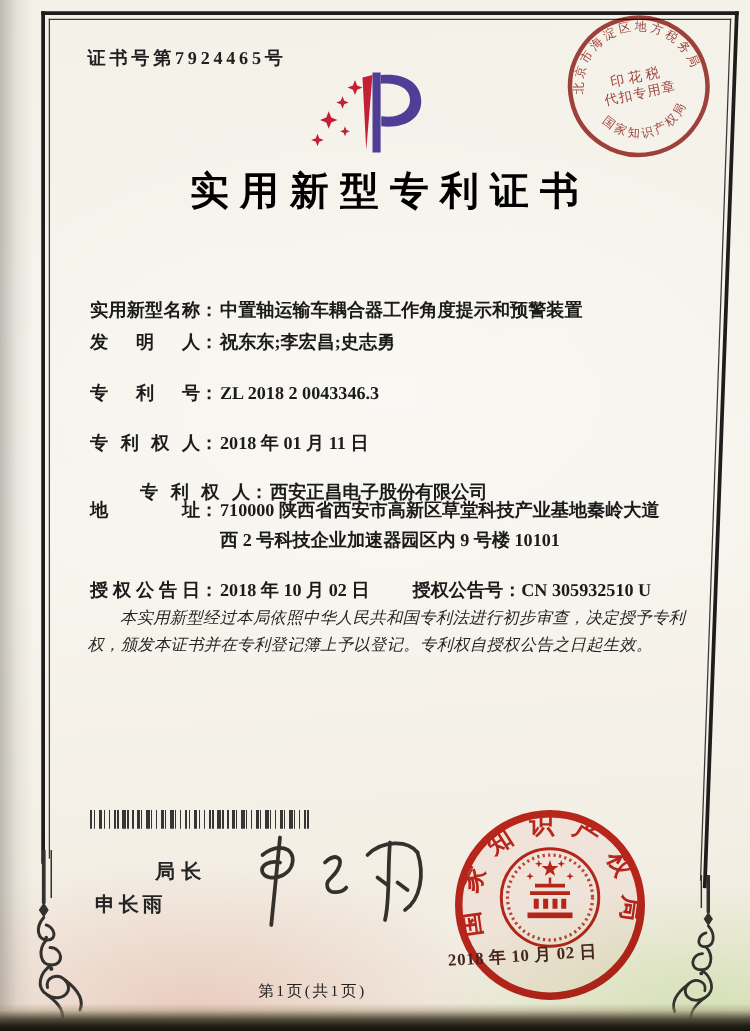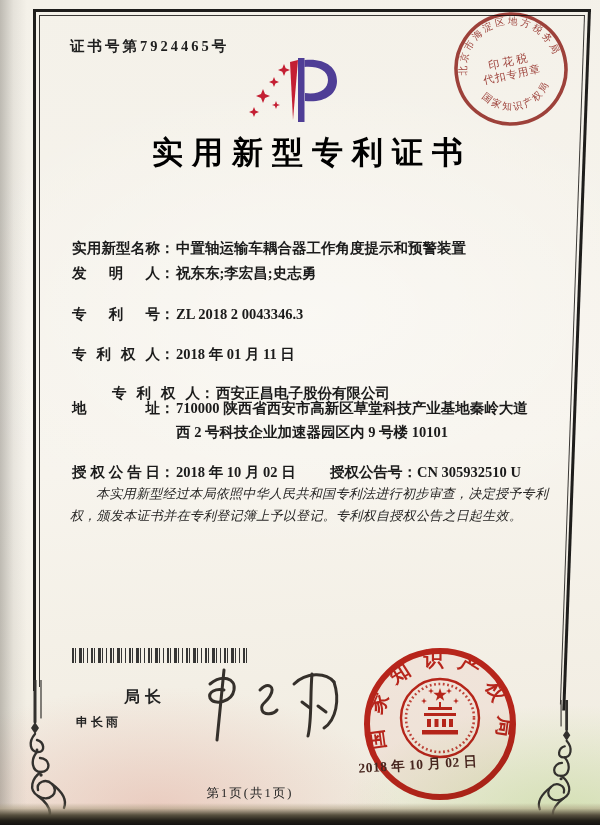--- a/index.html
+++ b/index.html
@@ -32,21 +32,21 @@
   .addr2{padding-left:104px;margin-top:5px;}
   .grant-right{position:absolute;left:330px;top:463px;font-size:14.5px;font-weight:600;color:#1b1b1b;}
   .paras{position:absolute;left:58px;top:483px;width:492px;font-size:13px;line-height:22.4px;
     color:#262524;font-style:italic;letter-spacing:.3px;margin-left:12px;}
   .paras p{margin:0;text-indent:2em;}
   .barcode{position:absolute;left:72px;top:648px;width:178px;height:15px;opacity:.88;
     background:repeating-linear-gradient(90deg,#1c1c1c 0 2px,transparent 2px 3px,#1c1c1c 3px 4px,
       transparent 4px 7px,#1c1c1c 7px 10px,transparent 10px 11px,#1c1c1c 11px 12px,
       transparent 12px 15px,#1c1c1c 15px 16px,transparent 16px 19px);}
   .signer-title{position:absolute;left:76px;top:687px;font-size:16px;font-weight:600;letter-spacing:5px;color:#242424;margin-left:48px;}
-  .signer-name{position:absolute;left:76px;top:714px;font-size:12px;font-weight:600;letter-spacing:3px;color:#242424;}
+  .signer-name{position:absolute;left:76px;top:714px;font-size:16px;font-weight:600;letter-spacing:3px;color:#242424;}
   .signature{position:absolute;left:182px;top:660px;}
   .tax-seal{position:absolute;left:452px;top:10px;width:118px;height:118px;transform:rotate(-12deg);
     mix-blend-mode:multiply;opacity:.92;}
   .main-seal{position:absolute;left:360px;top:644px;width:160px;height:160px;mix-blend-mode:multiply;}
   .seal-date{position:absolute;left:352px;top:756px;width:132px;text-align:center;font-size:13.5px;
     font-weight:700;color:#47261f;letter-spacing:.5px;transform:rotate(-3.5deg);}
   .footer{position:absolute;left:130px;top:785px;width:240px;text-align:center;
     font-size:12.5px;font-weight:400;letter-spacing:2px;color:#222;}
   .flourish{position:absolute;}
   svg text{font-family:"Liberation Serif","DejaVu Serif",serif;}

